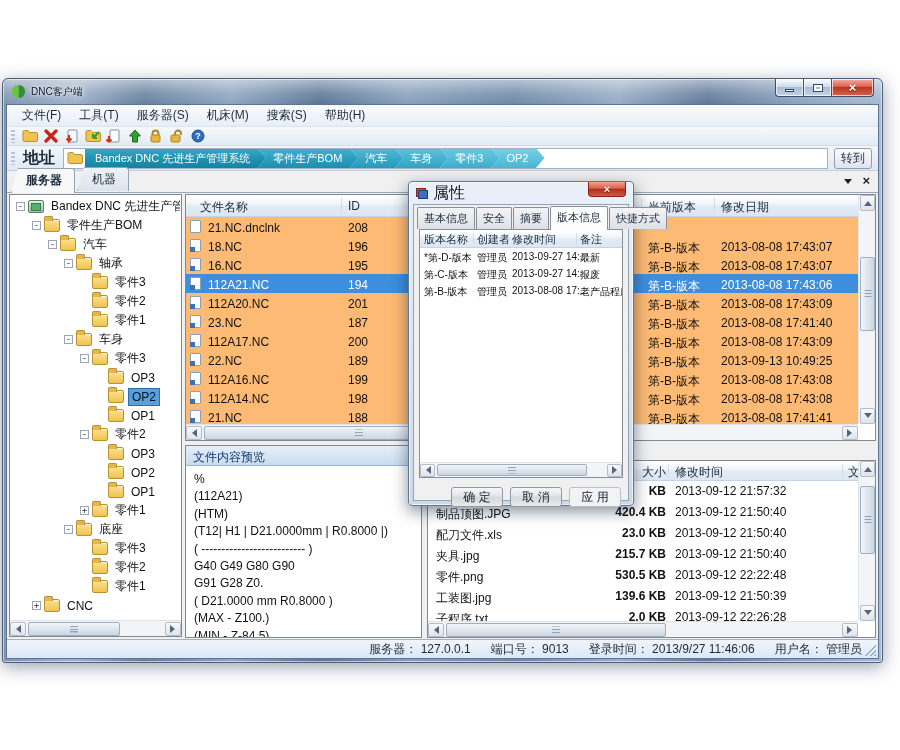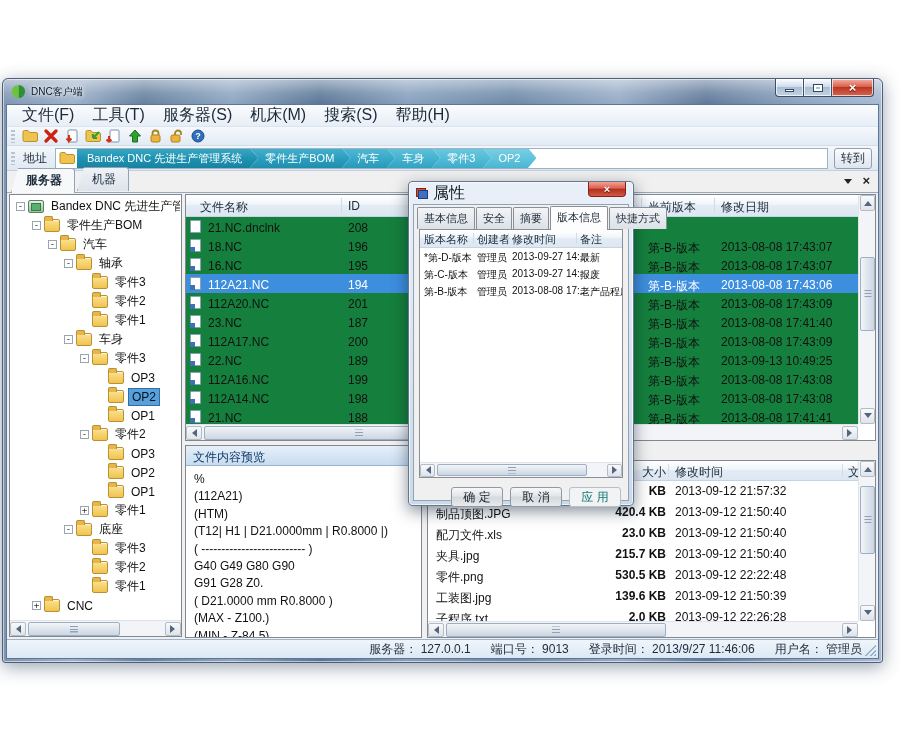--- a/index.html
+++ b/index.html
@@ -23,30 +23,30 @@
   .cap-btn.close { width:43px; border-radius:0 0 4px 0;
     background:linear-gradient(180deg,#f5b0a4,#d9604d 45%,#bc3723 50%,#d4654f); }
   .glyph-min { width:9px; height:3px; background:#fff; border:1px solid #33485f; margin-top:6px; }
   .glyph-max { width:10px; height:8px; background:transparent; border:1px solid #33485f; box-shadow:inset 0 0 0 2px #fff; }
   .glyph-x { color:#fff; font-size:13px; font-weight:bold; text-shadow:0 1px 1px #5e150a; line-height:1; }
 
   
   .client { position:absolute; left:3px; right:3px; top:25px; bottom:3px; background:#f0f0f0;
     border:1px solid #5f7593; display:flex; flex-direction:column; overflow:hidden; }
   .menubar { height:22px; background:linear-gradient(180deg,#fafcfe,#e7eef6); display:flex; align-items:center; padding-left:6px; border-bottom:1px solid #dce5ef; flex:0 0 auto; }
-  .menu-item { font-size:16px; color:#1c2a3a; padding:3px 9px; cursor:default; }
+  .menu-item { font-size:12px; color:#1c2a3a; padding:3px 9px; cursor:default; }
   .toolbar { height:19px; background:linear-gradient(180deg,#f6f9fc,#e2eaf3); display:flex; align-items:center; padding-left:3px; border-bottom:1px solid #d3dde8; flex:0 0 auto; }
   .rebar-grip { width:4px; height:13px; margin:0 4px 0 1px;
     background:repeating-linear-gradient(180deg,#b6c4d4 0 2px,transparent 2px 4px); }
   .tool-btn { width:21px; height:17px; display:flex; align-items:center; justify-content:center; }
   .tool-btn svg { display:block; }
 
   
   .addressbar { height:25px; background:linear-gradient(180deg,#f3f7fb,#dfe8f2); display:flex; align-items:center; padding:0 6px 0 3px; border-bottom:1px solid #c2cfdd; flex:0 0 auto; }
-  .addr-label { font-size:12px; color:#1c2a3a; margin:0 8px 0 4px; }
+  .addr-label { font-size:16px; color:#1c2a3a; margin:0 8px 0 4px;font-weight:bold; }
   .crumb-box { flex:1; height:21px; background:#fff; border:1px solid #9fb2c6; display:flex; align-items:center; overflow:hidden; }
   .crumb-folder { margin:0 2px 0 3px; flex:0 0 auto; }
   .crumbs { display:flex; height:21px; align-items:stretch; }
   .crumb { position:relative; color:#fff; font-size:11px; line-height:21px; padding:0 16px 0 16px; margin-left:-9px; white-space:nowrap;
     clip-path:polygon(0 0, calc(100% - 9px) 0, 100% 50%, calc(100% - 9px) 100%, 0 100%, 9px 50%); }
   .crumb:first-child { margin-left:0; padding-left:10px; clip-path:polygon(0 0, calc(100% - 9px) 0, 100% 50%, calc(100% - 9px) 100%, 0 100%); }
   .crumb:nth-child(1){ background:linear-gradient(180deg,#3aa8c4,#1f93b2 50%,#15809e); }
   .crumb:nth-child(2){ background:linear-gradient(180deg,#45b1cc,#2b9fc0 50%,#1d8cab); }
   .crumb:nth-child(3){ background:linear-gradient(180deg,#52b9d3,#38aac9 50%,#2697b6); }
   .crumb:nth-child(4){ background:linear-gradient(180deg,#5fc1d9,#45b3d0 50%,#30a1c0); }
@@ -101,21 +101,21 @@
     background:repeating-linear-gradient(180deg,#8fa2b8 0 1px,transparent 1px 3px); }
 
   
   .toplist { position:absolute; left:178px; right:2px; top:1px; height:247px; overflow:hidden; }
   .lv-header { position:relative; height:22px; background:linear-gradient(180deg,#ffffff,#f0f5fa 45%,#e3ecf5 50%,#dde7f1); border-bottom:1px solid #c5d4e4; font-size:12px; color:#1a2b3c; }
   .lv-header .hsep { position:absolute; top:3px; bottom:3px; width:1px; background:#d0dce8; }
   .toplist .c-name { position:absolute; left:14px; top:4px; }
   .toplist .c-id   { position:absolute; left:162px; top:4px; }
   .toplist .c-ver  { position:absolute; left:462px; top:4px; }
   .toplist .c-date { position:absolute; left:535px; top:4px; }
-  .fl-rows { position:absolute; left:0; right:17px; top:22px; bottom:16px; overflow:hidden; background:#15803d; }
+  .fl-rows { position:absolute; left:0; right:17px; top:22px; bottom:16px; overflow:hidden; background:#fdba74; }
   .fl-row { position:relative; height:19px; font-size:12px; color:#111; }
   .fl-row.sel { background:#3e8ede; color:#fff; }
   .fico { position:absolute; left:4px; top:3px; width:11px; height:13px; background:#fff; border:1px solid #8aa0b8; border-radius:1px; }
   .fico-nc::after { content:""; position:absolute; left:-1px; bottom:-1px; width:5px; height:5px; background:#3f6fb5; }
   .fl-row .c-name { left:22px; } .fl-row .c-id { left:162px; } .fl-row .c-ver { left:462px; } .fl-row .c-date { left:535px; }
   .fl-row span { position:absolute; top:3px; white-space:nowrap; }
 
   
   .preview { position:absolute; left:178px; width:237px; top:252px; bottom:1px; overflow:hidden; }
   .pv-header { height:20px; background:linear-gradient(180deg,#e6f0fa,#c8dcef); border-bottom:1px solid #9cb4cc; font-size:12px; color:#13396b; padding:3px 0 0 7px; }
@@ -164,21 +164,21 @@
   .d-c1 { left:4px; } .d-c2 { left:57px; } .d-c3 { left:92px; } .d-c4 { left:160px; }
   .dv-rows { position:absolute; left:0; right:0; top:18px; bottom:15px; overflow:hidden; }
   .dv-row { position:relative; height:17px; font-size:10px; color:#111; }
   .dv-row span { position:absolute; top:3px; white-space:nowrap; }
   .dlg-hscroll { position:absolute; left:0; right:0; bottom:0; height:15px; background:#f2f4f7; border-top:1px solid #dfe4ea; display:flex; align-items:center; }
   .dlg-hscroll .sbtn { width:15px; height:13px; }
   .dlg-hscroll .sthumb { height:12px; }
   .dlg-buttons { position:absolute; left:0; right:7px; top:282px; display:flex; justify-content:flex-end; gap:7px; }
   .dlg-btn { width:52px; height:20px; font-size:12px; color:#17222e; text-align:center; line-height:18px;
     background:linear-gradient(180deg,#f8f8f8,#e3e5e8 45%,#d5d8dc 50%,#e8eaec); border:1px solid #8e99a5; border-radius:3px; white-space:nowrap; }
-  .dlg-btn.disabled { color:#0f766e; border-color:#b7c0c9; background:#f2f3f5; }
+  .dlg-btn.disabled { color:#0f172a; border-color:#b7c0c9; background:#f2f3f5; }
 
   
   .tb-doc { fill:#fdfdfd; stroke:#7d93ab; stroke-width:1; }
 </style>
 </head>
 <body>
 
 <div class="page">
   <div class="window">
 

